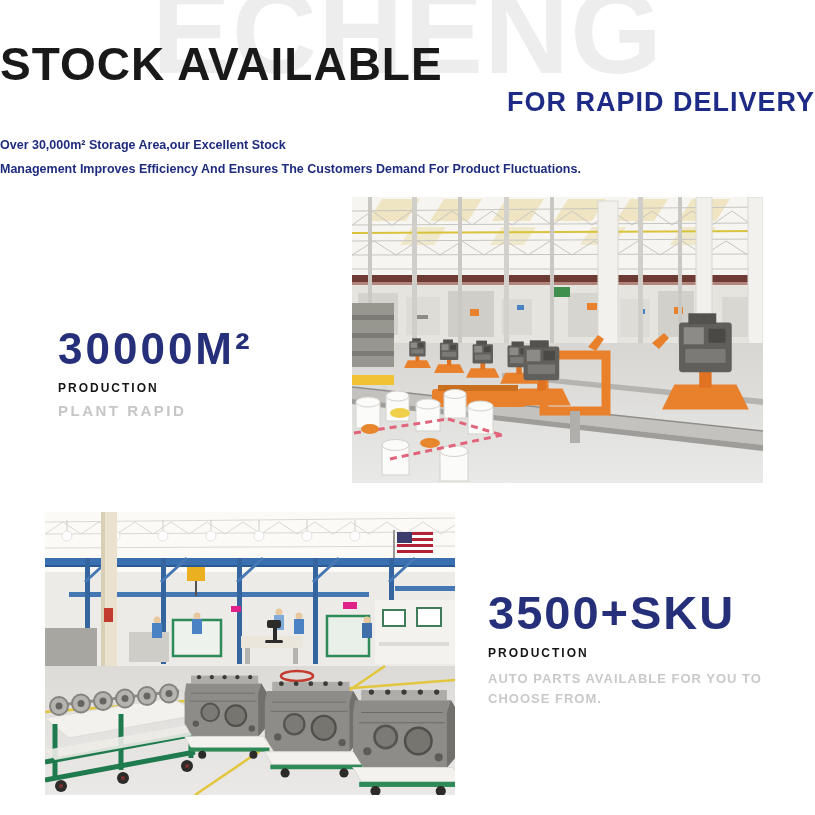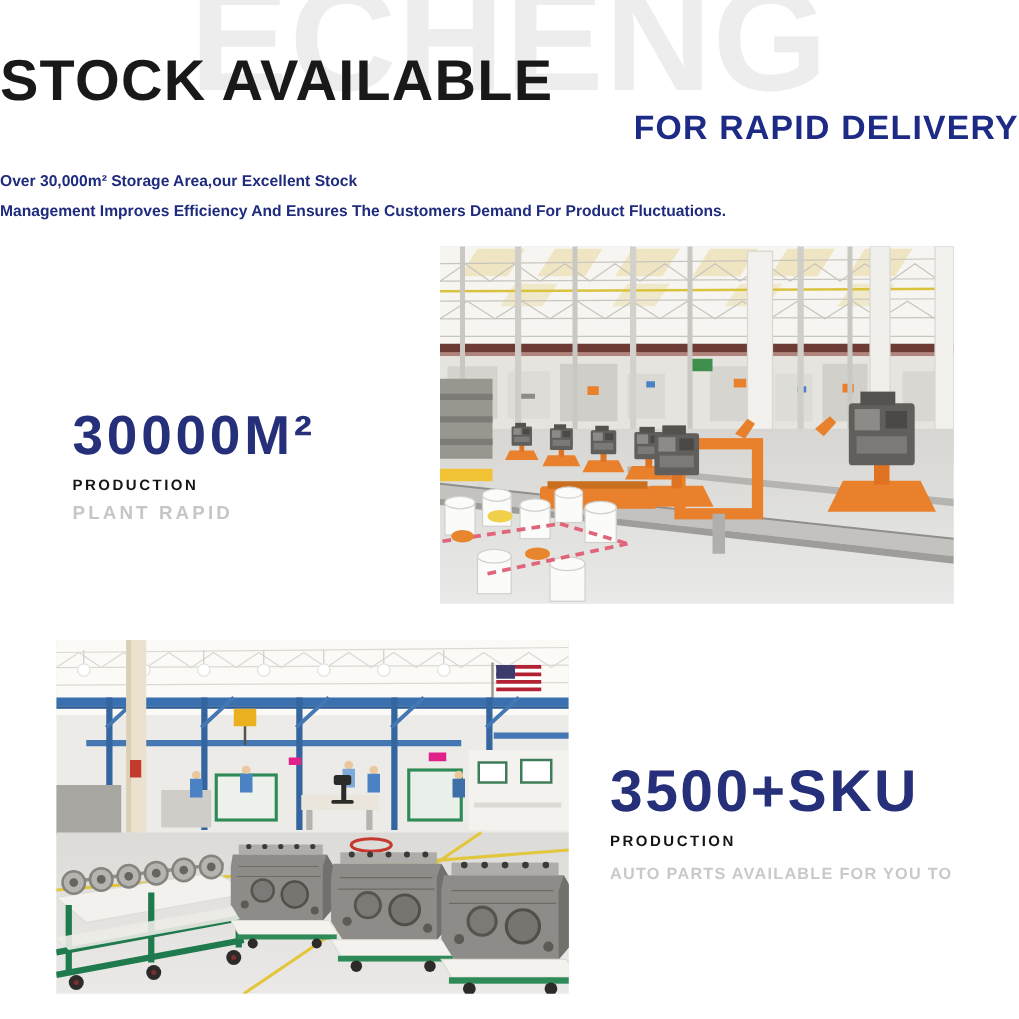--- a/index.html
+++ b/index.html
@@ -33,21 +33,21 @@
   .intro.l2{top:163px}
   .photo{position:absolute;display:block}
   .photo.top{left:352px;top:197px}
   .photo.bottom{left:45px;top:512px}
   .stat{position:absolute;z-index:1}
   .stat .value{font-weight:900;line-height:1;color:var(--stat-navy,#262f79)}
   .stat .label{margin-top:10px;font-size:12px;font-weight:900;letter-spacing:2px;color:var(--label-black,#151515)}
   .stat-left{left:58px;top:327px}
   .stat-left .value{font-size:44px;letter-spacing:3px}
   .stat-left .sublabel{margin-top:7px;font-size:15px;font-weight:700;letter-spacing:2.5px;color:var(--muted-gray,#c6c6c6)}
-  .stat-right{left:488px;top:609px;width:310px}
+  .stat-right{left:488px;top:589px;width:310px}
   .stat-right .value{font-size:47px;letter-spacing:2px}
   .stat-right .desc{margin-top:9px;font-size:13px;font-weight:700;letter-spacing:1px;line-height:20px;color:var(--desc-gray,#c9c9c9)}
 </style>
 </head>
 <body>
 
 <div class="page">
 
   <div class="watermark">ECHENG</div>
   <div class="title">STOCK AVAILABLE</div>
@@ -404,16 +404,17 @@
     <use href="#blkB" transform="translate(138,162) scale(0.8)"></use>
     <use href="#blkB" transform="translate(218,168) scale(0.92)"></use>
     <use href="#blkB" transform="translate(306,176) scale(1.02)"></use>
   </svg>
 
   <div class="stat stat-right">
     <div class="value">3500+SKU</div>
     <div class="label">PRODUCTION</div>
     <div class="desc">
       <div>AUTO PARTS AVAILABLE FOR YOU TO</div>
+      <div>CHOOSE FROM.</div>
     </div>
   </div>
 
 </div>
 
 </body></html>

